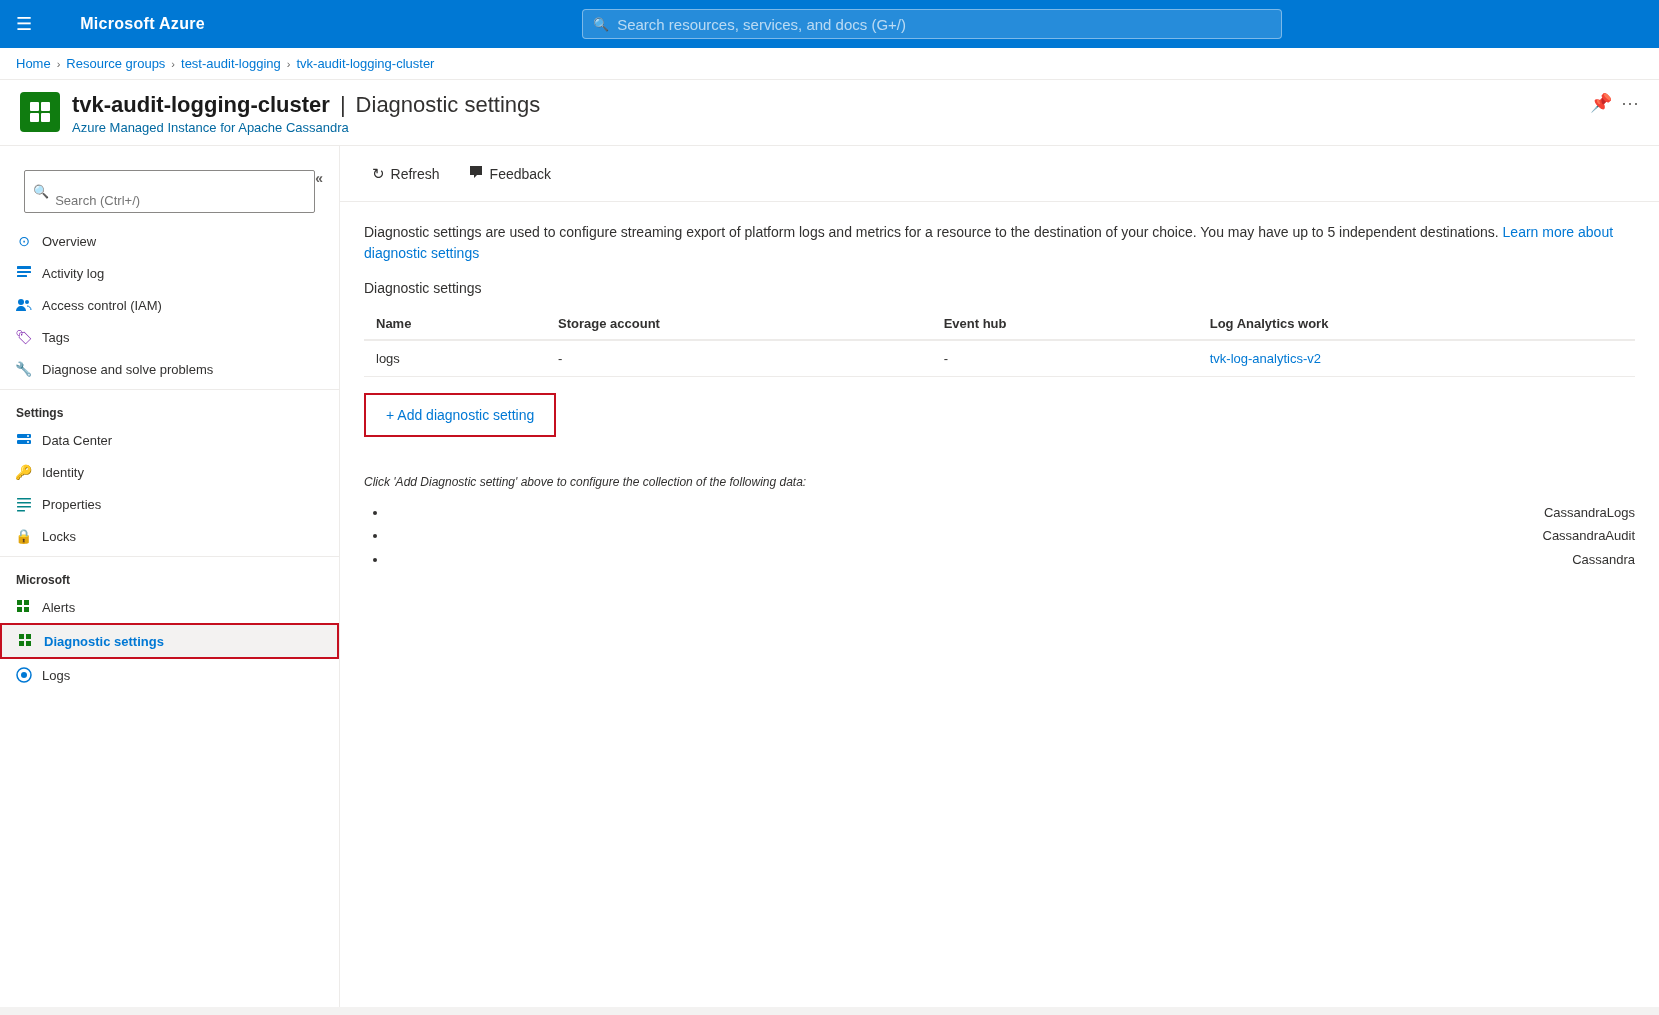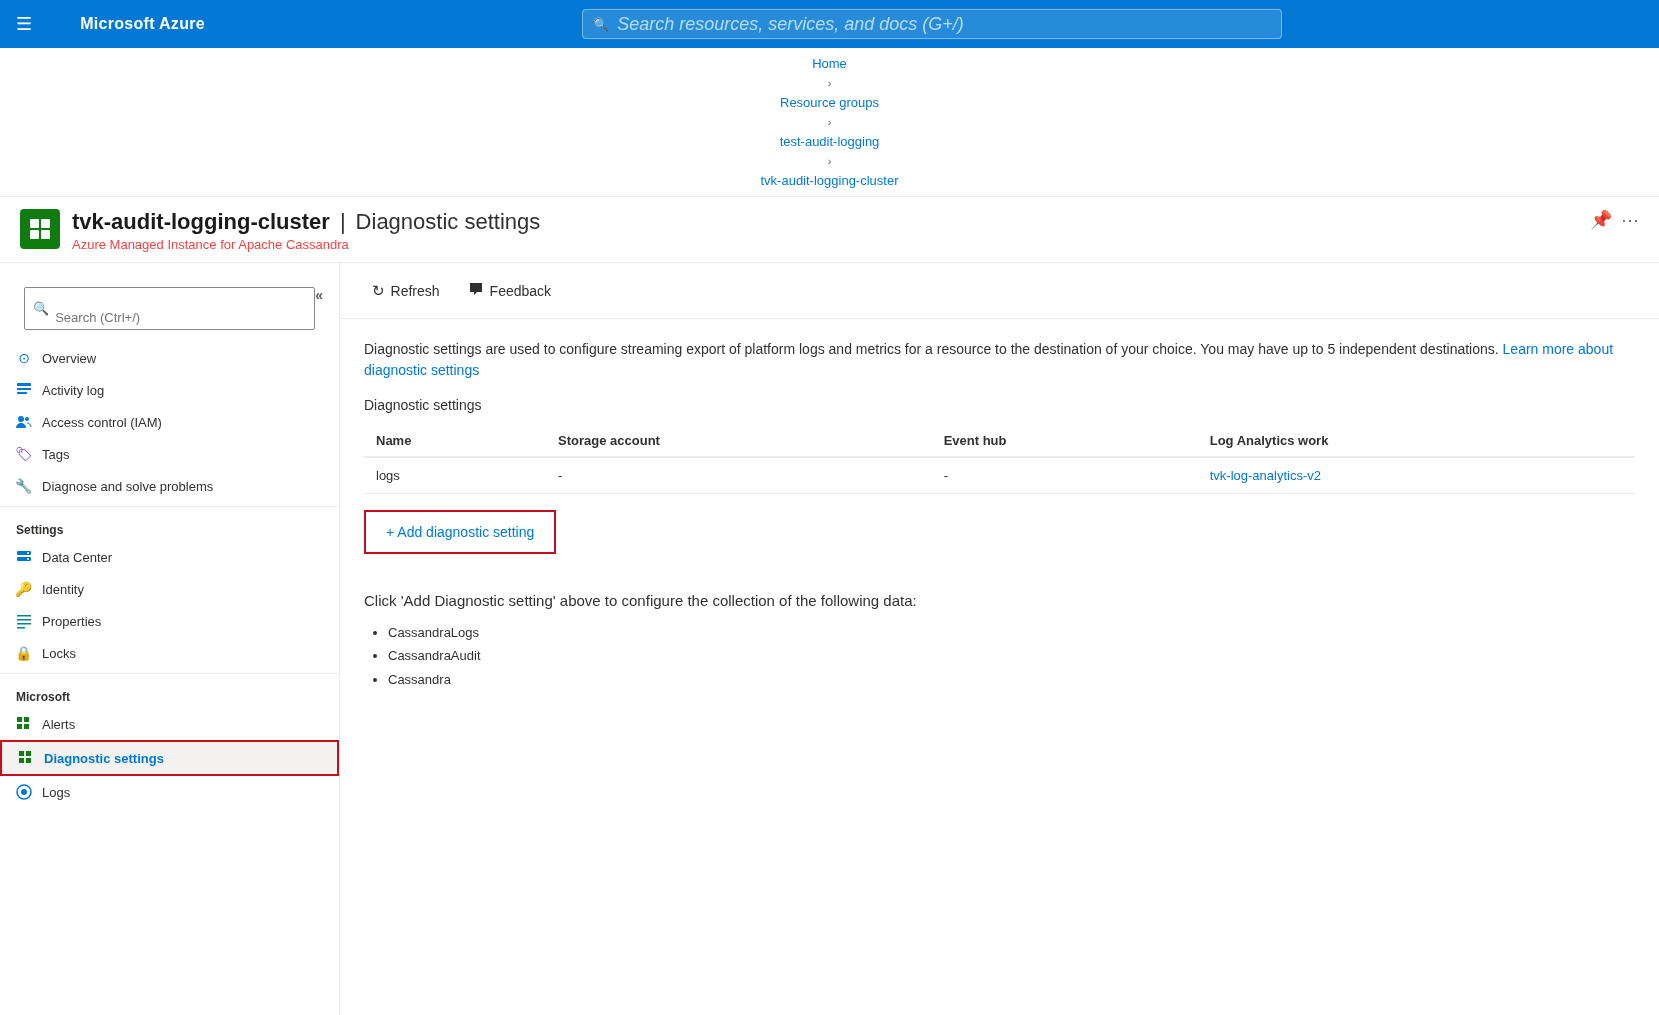--- a/index.html
+++ b/index.html
@@ -35,21 +35,20 @@
 
     
     .breadcrumb {
       background: white;
       padding: 8px 16px;
       font-size: 13px;
       display: flex;
       align-items: center;
       gap: 6px;
       border-bottom: 1px solid #edebe9;
-      flex-direction: column;
     }
     .breadcrumb a { color: #0078d4; text-decoration: none; }
     .breadcrumb-sep { color: #666; font-size: 11px; }
 
     
     .resource-header {
       background: white;
       padding: 12px 20px 10px;
       display: flex;
       align-items: flex-start;
@@ -60,21 +59,21 @@
       width: 40px; height: 40px;
       background: #107c10;
       border-radius: 4px;
       display: flex; align-items: center; justify-content: center;
       color: white; font-size: 18px; font-weight: bold; flex-shrink: 0;
     }
     .resource-title-block { flex: 1; }
     .resource-title {
       font-size: 22px; font-weight: 600; color: #1b1b1b;
     }
-    .resource-subtitle { font-size: 13px; color: #ef4444; margin-top: 2px; }
+    .resource-subtitle { font-size: 13px; color: #0369a1; margin-top: 2px; }
     .resource-actions { display: flex; gap: 8px; align-items: center; margin-left: 12px; }
     .resource-actions .pin-icon { font-size: 18px; color: #605e5c; cursor: pointer; }
     .resource-actions .more-icon { font-size: 18px; color: #605e5c; cursor: pointer; }
 
     
     .main-layout {
       display: flex;
       height: calc(1015px - 48px - 40px - 66px);
       background: #f3f2f1;
     }
@@ -171,22 +170,22 @@
       padding: 6px;
       margin-bottom: 38px;
     }
     .add-btn {
       display: flex; align-items: center; gap: 4px;
       padding: 6px 14px;
       background: white; border: none; cursor: pointer;
       font-size: 14px; color: #0078d4; font-weight: 500;
     }
 
-    .click-info { font-size: 15px; color: #323130; margin-bottom: 12px; }
-    .data-list { list-style: disc; padding-left: 24px; }
+    .click-info { font-size: 12px; color: #323130; margin-bottom: 12px; font-style: italic; }
+    .data-list { list-style: disc; padding-left: 24px; text-align: right; }
     .data-list li { font-size: 13px; color: #323130; line-height: 1.8; }
 
     
     .sidebar-item-diag-active {
       background: #f3f2f1;
       border: 2px solid #c50f1f;
     }
 
     
     .icon-blue { color: #0078d4; }
@@ -197,21 +196,21 @@
     .icon-gray { color: #605e5c; }
   </style>
 </head>
 <body>
 
 <div class="topbar">
   <span class="topbar-hamburger">☰</span>
   <span class="topbar-logo">Microsoft Azure</span>
   <div class="topbar-search">
     <span>🔍</span>
-    <span style="opacity:0.8;font-size:18px;font-style:italic;">Search resources, services, and docs (G+/)</span>
+    <span style="opacity:0.8;font-size:15px;">Search resources, services, and docs (G+/)</span>
   </div>
 </div>
 
 <div class="breadcrumb">
   <a href="#">Home</a>
   <span class="breadcrumb-sep">›</span>
   <a href="#">Resource groups</a>
   <span class="breadcrumb-sep">›</span>
   <a href="#">test-audit-logging</a>
   <span class="breadcrumb-sep">›</span>

